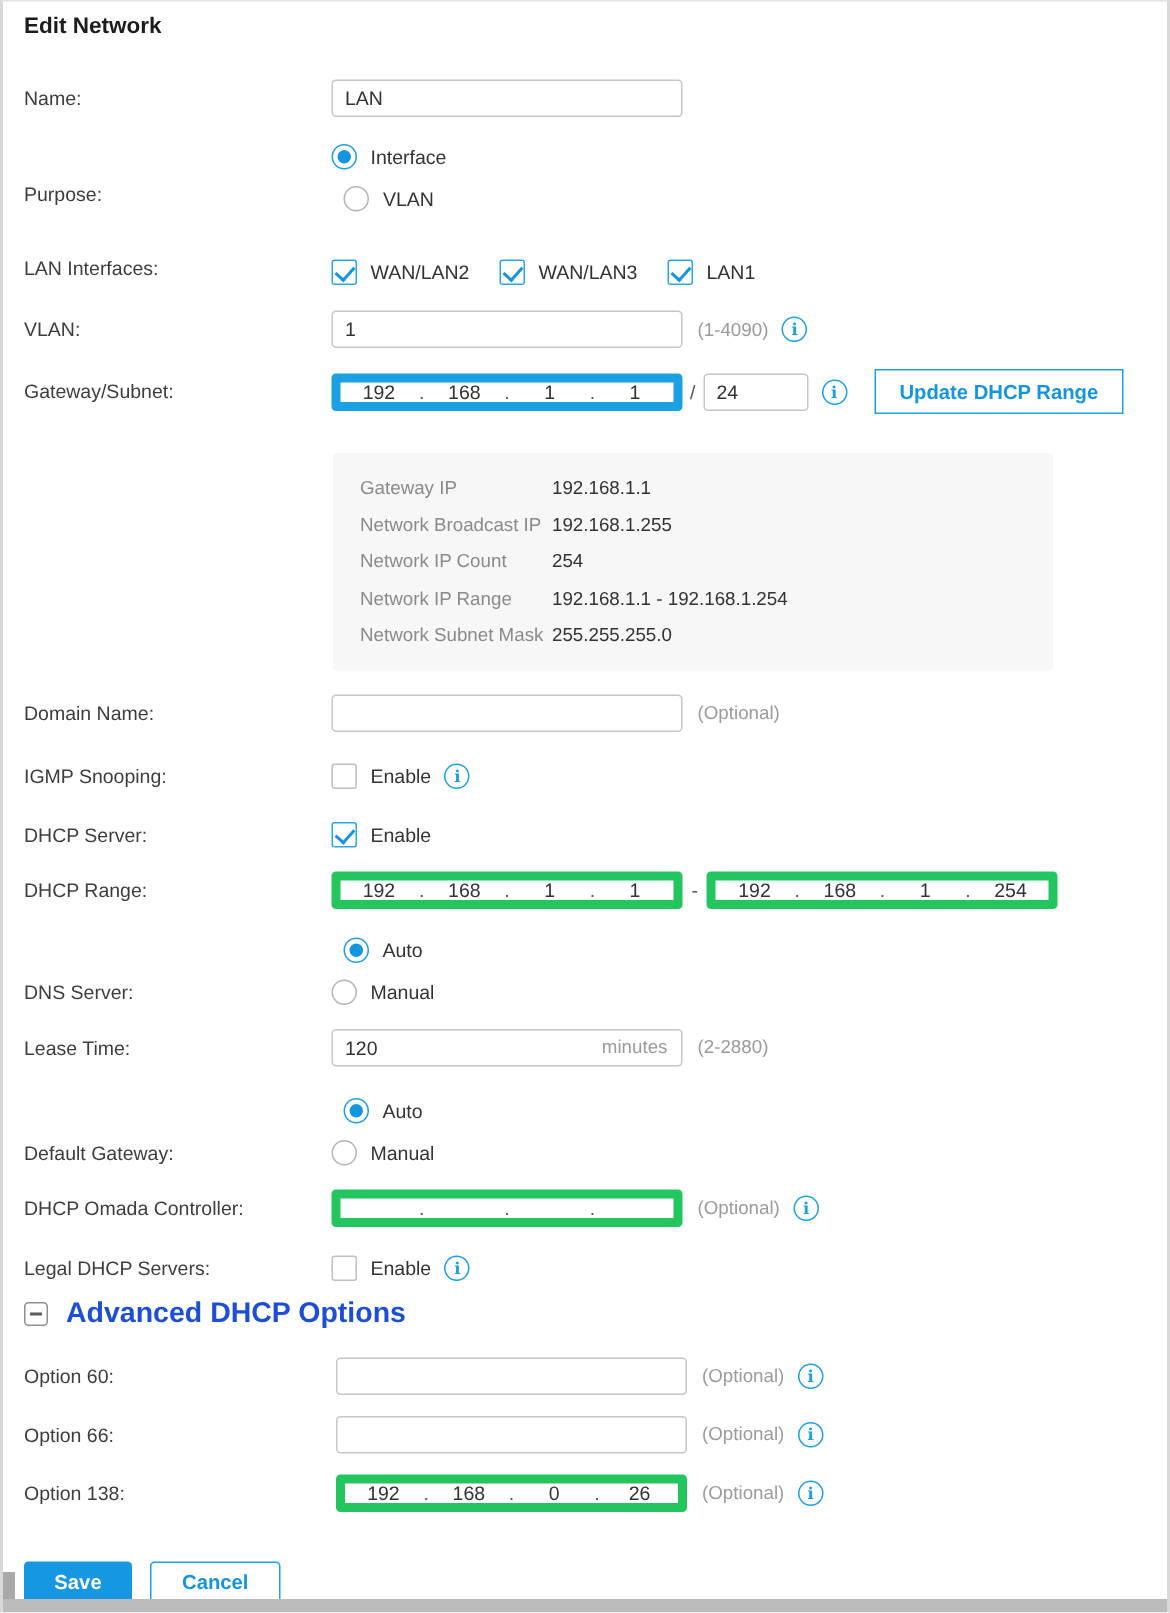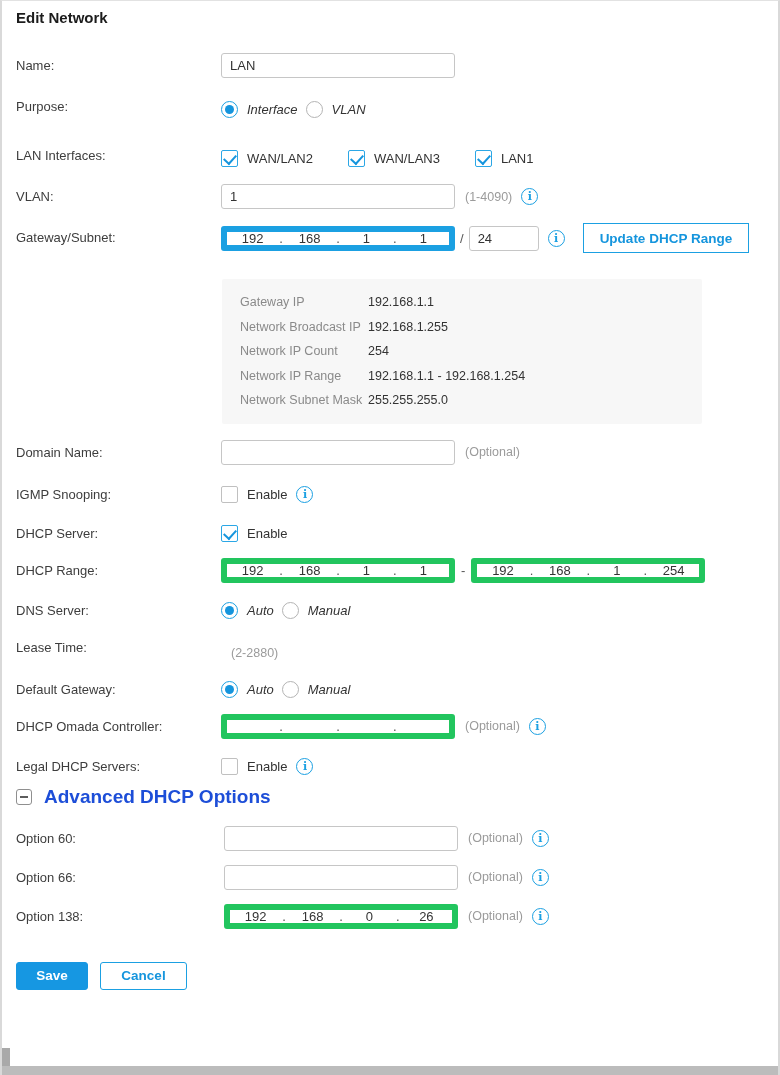--- a/index.html
+++ b/index.html
@@ -33,21 +33,21 @@
   .ipbox .dot { flex:0 0 auto; color:#555; padding:0 1px; }
   
   .hint { color:#9b9b9b; font-size:12.5px; margin-left:10px; white-space:nowrap; }
   .info {
     display:inline-flex; align-items:center; justify-content:center;
     width:17px; height:17px; border:1px solid #1ba0e2; border-radius:50%;
     color:#1ba0e2; font-size:11px; font-family:"DejaVu Serif",serif; font-weight:bold;
     margin-left:9px; cursor:pointer; flex:0 0 auto;
   }
   
-  .radio-group.v { display:flex; gap:8px;font-style:italic; }
+  .radio-group.v { display:flex; flex-direction:column; gap:8px; }
   .radio-item { display:flex; align-items:center; gap:9px; cursor:pointer; height:20px; }
   .radio {
     width:17px; height:17px; border-radius:50%; border:1px solid #b4b4b4; background:#fff;
     position:relative; flex:0 0 auto;
   }
   .radio.on { border-color:#1ba0e2; }
   .radio.on::after {
     content:""; position:absolute; left:3px; top:3px; width:9px; height:9px;
     border-radius:50%; background:#1595dd;
   }
@@ -92,21 +92,21 @@
   .adv .minus::after {
     content:""; position:absolute; left:3px; top:6px; width:8px; height:2px; background:#5d5d5d;
   }
   .adv .atitle { font-weight:bold; font-size:19px; color:#1d4ed8; }
   .sep { padding:0 5px; color:#555; }
   .dash { padding:0 6px; color:#555; }
   
   .mb14{margin-bottom:14px;} .mb16{margin-bottom:16px;} .mb18{margin-bottom:18px;}
   .mb19{margin-bottom:19px;} .mb20{margin-bottom:20px;} .mb24{margin-bottom:24px;}
   .mb26{margin-bottom:26px;} .mb33{margin-bottom:33px;} .mb9{margin-bottom:9px;}
-  .lan-checks { gap:35px; }
+  .lan-checks { gap:20px; }
   
   .hscroll { position:absolute; left:0; right:0; bottom:0; height:9px; background:#bcbcbc; }
   .vscroll-stub { position:absolute; left:0; bottom:9px; width:8px; height:18px; background:#a9a9a9; }
 </style>
 </head>
 <body>
 
 <div class="page">
 
   <div class="title">Edit Network</div>
@@ -265,20 +265,24 @@
       <div class="radio-item">
         <span class="radio"></span>
         <span>Manual</span>
       </div>
     </div>
   </div>
 
   <div class="row mb20">
     <div class="lbl">Lease Time:</div>
     <div class="ctl">
+      <span class="suffix-wrap">
+        <input class="tin" value="120" style="">
+        <span class="unit">minutes</span>
+      </span>
       <span class="hint">(2-2880)</span>
     </div>
   </div>
 
   <div class="row mb14">
     <div class="lbl" style="line-height:20px">Default Gateway:</div>
     <div class="ctl radio-group v">
       <div class="radio-item">
         <span class="radio on"></span>
         <span>Auto</span>

